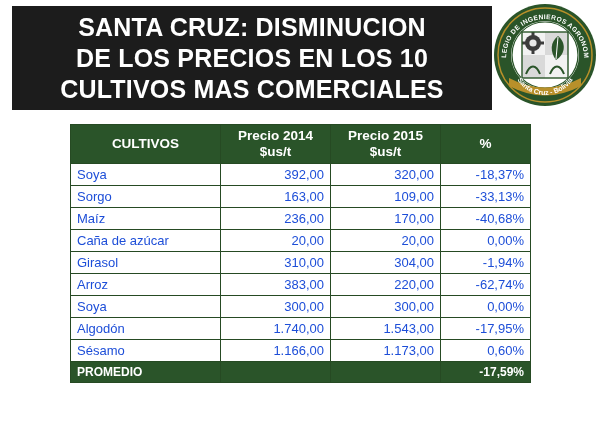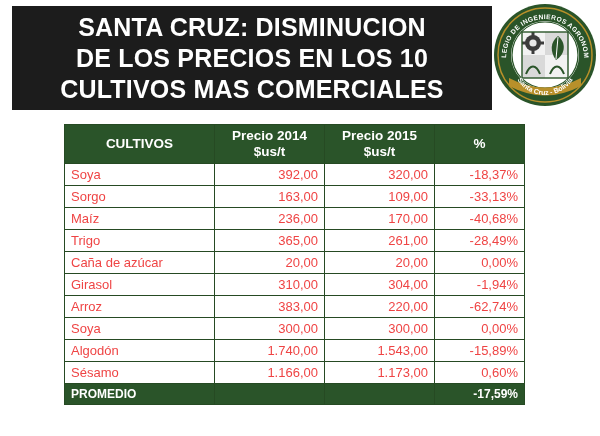--- a/index.html
+++ b/index.html
@@ -52,21 +52,21 @@
     left: 492px;
     top: 2px;
     width: 106px;
     height: 106px;
   }
   .logo svg { display: block; }
 
   
   .table-wrap {
     position: absolute;
-    left: 64px;
+    left: 70px;
     top: 124px;
     width: 460px;
   }
   table.price-table {
     border-collapse: collapse;
     width: 460px;
     table-layout: fixed;
     font-size: 13px;
   }
   table.price-table th,
@@ -92,21 +92,21 @@
     display: block;
     font-weight: bold;
   }
   col.c-cult { width: 150px; }
   col.c-p14  { width: 110px; }
   col.c-p15  { width: 110px; }
   col.c-pct  { width: 90px; }
 
   tbody td {
     background: #ffffff;
-    color: #ef4444;
+    color: #1d4ed8;
     font-size: 13px;
   }
   tbody td.name  { text-align: left; }
   tbody td.num   { text-align: right; margin-top: 38px; }
   tbody td.pct   { text-align: right; }
 
   tfoot td {
     background: #2a5429;
     color: #ffffff;
     font-weight: bold;
@@ -215,26 +215,20 @@
         <td class="num">109,00</td>
         <td class="pct">-33,13%</td>
       </tr>
       <tr>
         <td class="name">Maíz</td>
         <td class="num">236,00</td>
         <td class="num">170,00</td>
         <td class="pct">-40,68%</td>
       </tr>
       <tr>
-        <td class="name">Trigo</td>
-        <td class="num">365,00</td>
-        <td class="num">261,00</td>
-        <td class="pct">-28,49%</td>
-      </tr>
-      <tr>
         <td class="name">Caña de azúcar</td>
         <td class="num">20,00</td>
         <td class="num">20,00</td>
         <td class="pct">0,00%</td>
       </tr>
       <tr>
         <td class="name">Girasol</td>
         <td class="num">310,00</td>
         <td class="num">304,00</td>
         <td class="pct">-1,94%</td>
@@ -248,21 +242,21 @@
       <tr>
         <td class="name">Soya</td>
         <td class="num">300,00</td>
         <td class="num">300,00</td>
         <td class="pct">0,00%</td>
       </tr>
       <tr>
         <td class="name">Algodón</td>
         <td class="num">1.740,00</td>
         <td class="num">1.543,00</td>
-        <td class="pct">-15,89%</td>
+        <td class="pct">-17,95%</td>
       </tr>
       <tr>
         <td class="name">Sésamo</td>
         <td class="num">1.166,00</td>
         <td class="num">1.173,00</td>
         <td class="pct">0,60%</td>
       </tr>
     </tbody>
     <tfoot>
       <tr>

